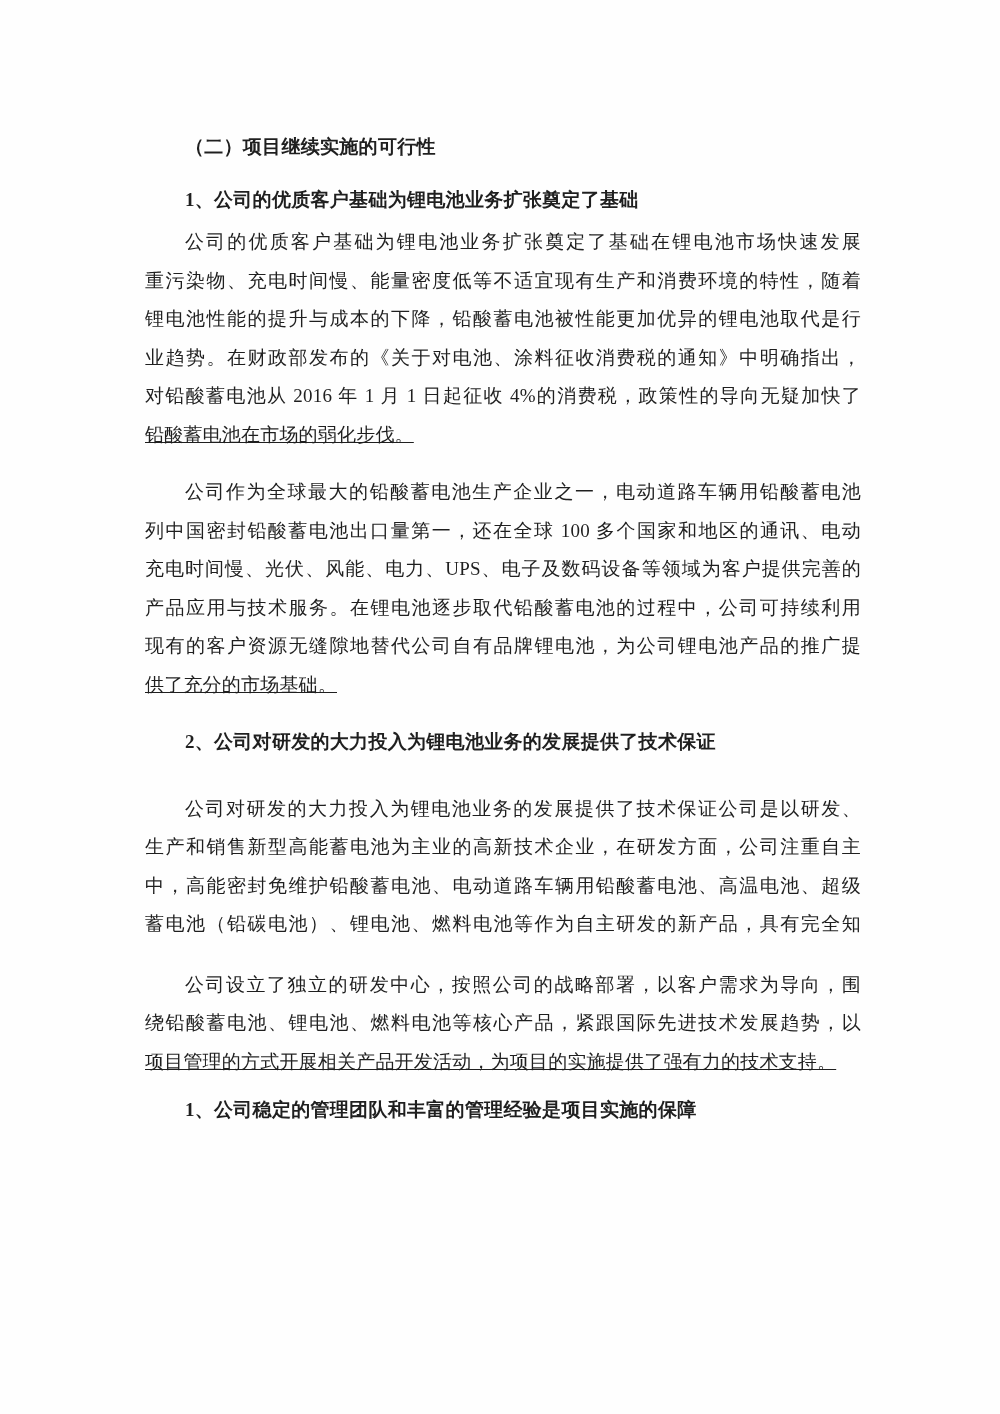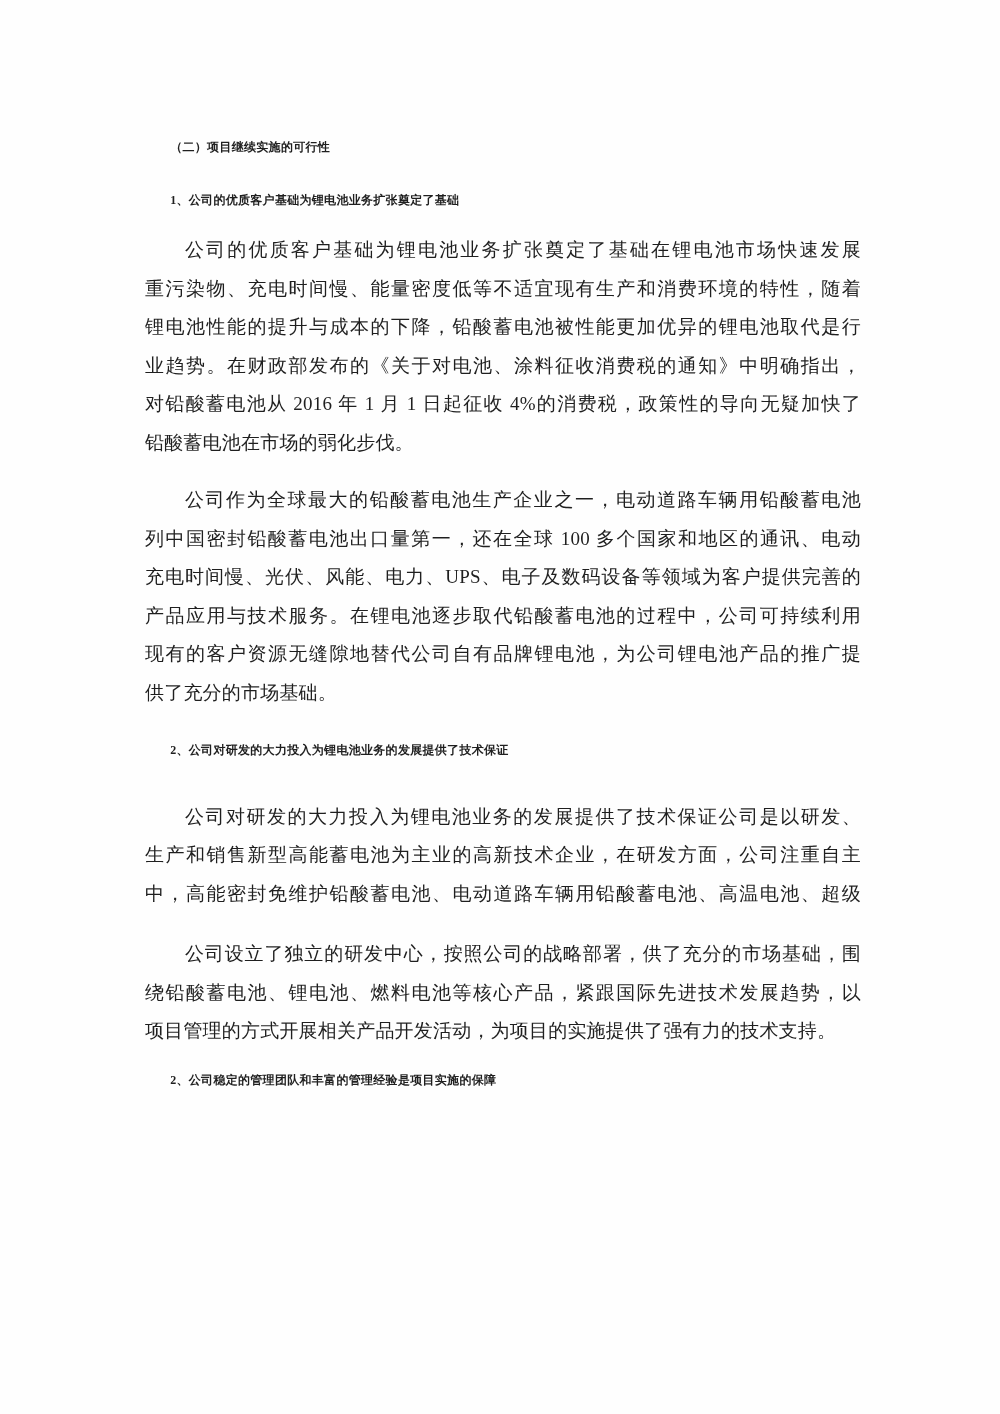--- a/index.html
+++ b/index.html
@@ -30,34 +30,35 @@
     text-align-last: justify;
     letter-spacing: 0.2px;
     white-space: normal;
     overflow: hidden;
   }
   .line.first {
     text-indent: 2.1em;
   }
   .line.last {
     text-align-last: left;
+    text-decoration: underline;
   }
   .heading {
     height: 38.5px;
     line-height: 38.5px;
     font-weight: bold;
-    font-size: 12px;
+    font-size: 19px;
     text-indent: 2.1em;
     text-align: left;
     text-align-last: left;
     letter-spacing: 0.3px;
   }
   .h-section { margin-top: 0; }
   .h-sub1    { margin-top: 14px; }
-  .para-1    { margin-top: 12px; }
+  .para-1    { margin-top: 4px; }
   .para-2    { margin-top: 19px; }
   .h-sub2    { margin-top: 19px; }
   .para-3    { margin-top: 28px; }
   .para-4    { margin-top: 22px; }
   .h-sub3    { margin-top: 10px; }
 </style>
 </head>
 <body>
 
 <div class="page">
@@ -84,24 +85,25 @@
       <div class="line">现有的客户资源无缝隙地替代公司自有品牌锂电池，为公司锂电池产品的推广提</div>
       <div class="line last">供了充分的市场基础。</div>
     </div>
 
     <div class="heading h-sub2">2、公司对研发的大力投入为锂电池业务的发展提供了技术保证</div>
 
     <div class="para-3">
       <div class="line first">公司对研发的大力投入为锂电池业务的发展提供了技术保证公司是以研发、</div>
       <div class="line">生产和销售新型高能蓄电池为主业的高新技术企业，在研发方面，公司注重自主</div>
       <div class="line">中，高能密封免维护铅酸蓄电池、电动道路车辆用铅酸蓄电池、高温电池、超级</div>
+      <div class="line">蓄电池（铅碳电池）、锂电池、燃料电池等作为自主研发的新产品，具有完全知</div>
     </div>
 
     <div class="para-4">
-      <div class="line first">公司设立了独立的研发中心，按照公司的战略部署，供了充分的市场基础，围</div>
+      <div class="line first">公司设立了独立的研发中心，按照公司的战略部署，以客户需求为导向，围</div>
       <div class="line">绕铅酸蓄电池、锂电池、燃料电池等核心产品，紧跟国际先进技术发展趋势，以</div>
       <div class="line last">项目管理的方式开展相关产品开发活动，为项目的实施提供了强有力的技术支持。</div>
     </div>
 
-    <div class="heading h-sub3">2、公司稳定的管理团队和丰富的管理经验是项目实施的保障</div>
+    <div class="heading h-sub3">1、公司稳定的管理团队和丰富的管理经验是项目实施的保障</div>
 
   </div>
 </div>
 
 </body></html>

